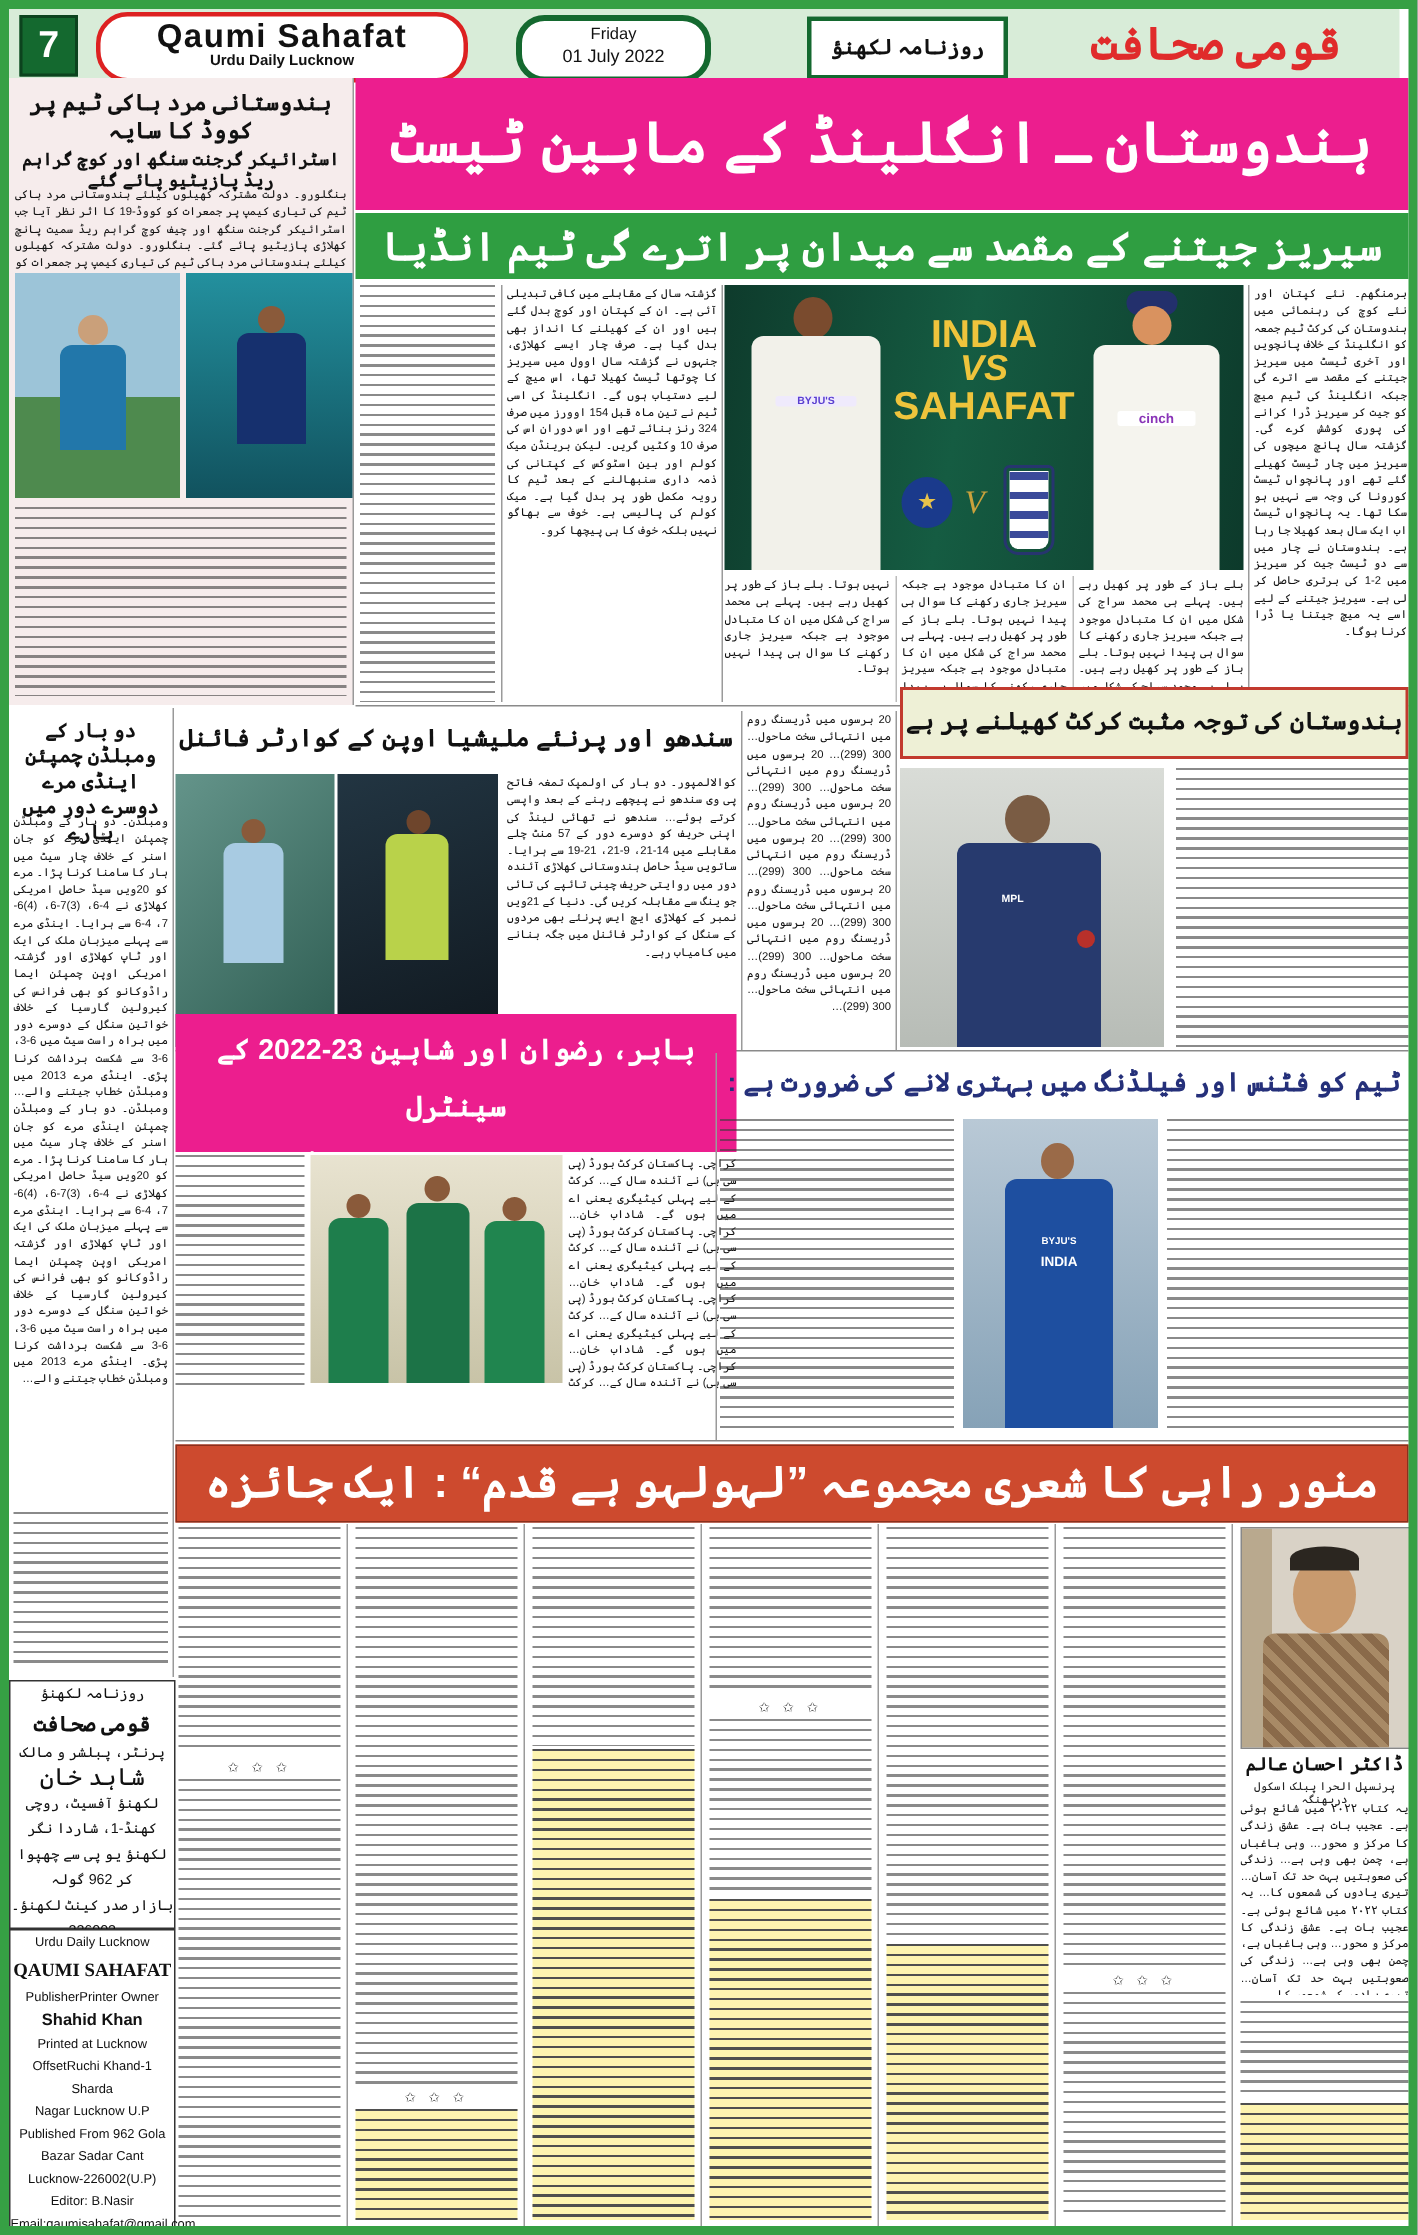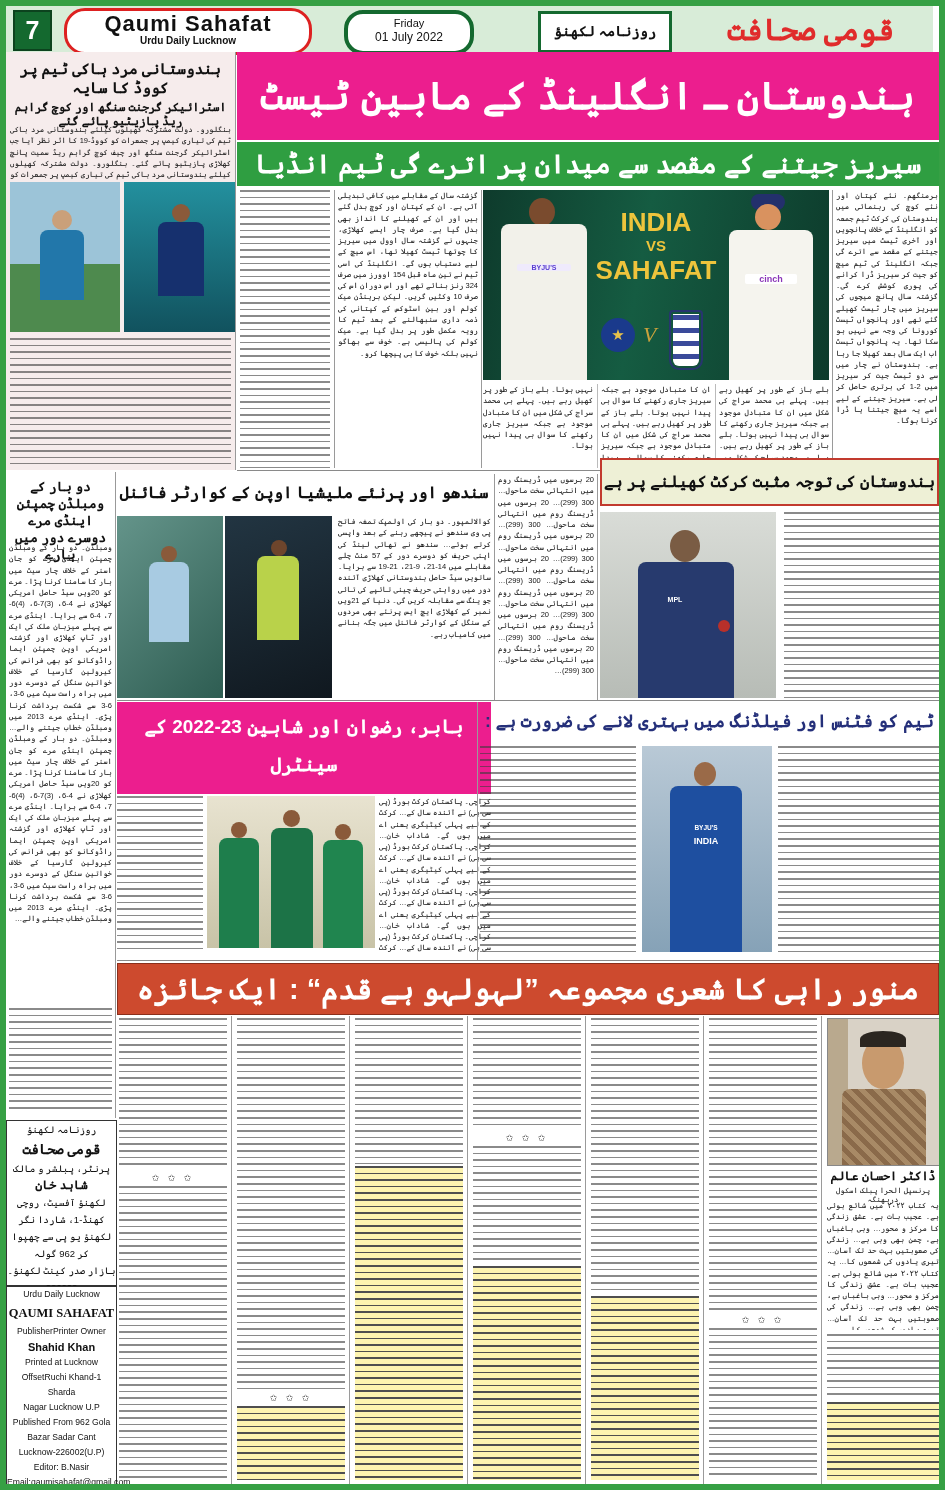--- a/index.html
+++ b/index.html
@@ -44,21 +44,21 @@
   .hockeyB{background:linear-gradient(#23909e,#11525e);}
   .badA{background:linear-gradient(135deg,#64948a,#2e5d52);}
   .badB{background:linear-gradient(160deg,#223542,#10181f);}
   .dravidbg{background:linear-gradient(#d9dcd7,#b7bcb6);}
   .pakbg{background:linear-gradient(#e8e3d0,#c8c3a7);}
   .harbg{background:linear-gradient(#b9c9d6,#86a2b7);}
   .ehsanbg{background:linear-gradient(90deg,#b9a98e 0 18%,#d9d2c6 18% 100%);}
   .pubbox{border:1.5px solid #333;background:#fff;text-align:center;color:#111;}
   .pub-ur div{font-size:9.5px;line-height:17px;}
   .pub-ur div:nth-child(2){font-size:14px;font-weight:bold;line-height:22px;}
-  .pub-ur div:nth-child(4){font-size:12px;font-weight:bold;}
+  .pub-ur div:nth-child(4){font-size:16px;font-weight:normal;}
   .pub-ur div:nth-child(9){font-weight:bold;font-size:11px;}
   .pub-en div{font-size:8.6px;line-height:15px;font-family:"Liberation Sans",sans-serif;}
   .pub-en div:nth-child(2){font-size:12.5px;font-weight:bold;font-family:"Liberation Serif",serif;line-height:22px;}
   .pub-en div:nth-child(4){font-size:11px;font-weight:bold;line-height:16px;}
   .reviewbar{left:117px;top:963px;width:820px;height:50px;background:#cd4a2e;border:1px solid #8b2f1c;
              color:#fff;font-weight:800;font-size:29px;text-align:center;line-height:50px;overflow:hidden;}
   .stars{font-size:9px;text-align:center;color:#444;letter-spacing:3px;line-height:12px;}
   .dravbox{background:#eef0d6;border:2px solid #c23a2e;color:#111;font-weight:bold;font-size:16px;
            text-align:center;line-height:44px;overflow:hidden;}
   .pakhead{background:#ec1e8e;color:#fff;font-weight:800;text-align:center;}
@@ -108,21 +108,21 @@
   <div class="a vr" style="left:481px;top:190px;height:278px;"></div>
   <div class="a vr" style="left:832px;top:190px;height:278px;"></div>
 
   <div class="a fill" style="left:240px;top:190px;width:90px;height:278px;"></div>
   <div class="a ubody rtl" style="left:338px;top:190px;width:140px;height:278px;">گزشتہ سال کے مقابلے میں کافی تبدیلی آئی ہے۔ ان کے کپتان اور کوچ بدل گئے ہیں اور ان کے کھیلنے کا انداز بھی بدل گیا ہے۔ صرف چار ایسے کھلاڑی، جنہوں نے گزشتہ سال اوول میں سیریز کا چوتھا ٹیسٹ کھیلا تھا، اس میچ کے لیے دستیاب ہوں گے۔ انگلینڈ کی اسی ٹیم نے تین ماہ قبل 154 اوورز میں صرف 324 رنز بنائے تھے اور اس دوران اس کی صرف 10 وکٹیں گریں۔ لیکن برینڈن میک کولم اور بین اسٹوکس کے کپتانی کی ذمہ داری سنبھالنے کے بعد ٹیم کا رویہ مکمل طور پر بدل گیا ہے۔ میک کولم کی پالیسی ہے۔ خوف سے بھاگو نہیں بلکہ خوف کا ہی پیچھا کرو۔</div>
   <div class="a ubody rtl" style="left:836px;top:190px;width:102px;height:278px;">برمنگھم۔ نئے کپتان اور نئے کوچ کی رہنمائی میں ہندوستان کی کرکٹ ٹیم جمعہ کو انگلینڈ کے خلاف پانچویں اور آخری ٹیسٹ میں سیریز جیتنے کے مقصد سے اترے گی جبکہ انگلینڈ کی ٹیم میچ کو جیت کر سیریز ڈرا کرانے کی پوری کوشش کرے گی۔ گزشتہ سال پانچ میچوں کی سیریز میں چار ٹیسٹ کھیلے گئے تھے اور پانچواں ٹیسٹ کورونا کی وجہ سے نہیں ہو سکا تھا۔ یہ پانچواں ٹیسٹ اب ایک سال بعد کھیلا جا رہا ہے۔ ہندوستان نے چار میں سے دو ٹیسٹ جیت کر سیریز میں 2-1 کی برتری حاصل کر لی ہے۔ سیریز جیتنے کے لیے اسے یہ میچ جیتنا یا ڈرا کرنا ہوگا۔</div>
 
   <div class="a photo ivebg" style="left:483px;top:190px;width:346px;height:190px;">
     <div class="ivetitle">
       <div style="font-size:26px;line-height:28px;">INDIA</div>
-      <div style="font-size:15px;line-height:20px;">VS</div>
+      <div style="font-size:24px;line-height:20px;font-style:italic;">VS</div>
       <div style="font-size:26px;line-height:28px;">SAHAFAT</div>
     </div>
     <div class="head" style="left:46px;top:8px;width:26px;height:28px;background:#7a4b2e;"></div>
     <div class="torso" style="left:18px;top:34px;width:86px;height:156px;background:#f2f1ea;"></div>
     <div class="jersey" style="left:34px;top:74px;width:54px;font-size:7px;color:#5a3fd0;background:#efeafc;border-radius:2px;">BYJU'S</div>
     <div class="torso" style="left:268px;top:4px;width:34px;height:16px;background:#23306c;border-radius:8px;"></div>
     <div class="head" style="left:272px;top:14px;width:26px;height:26px;background:#d9925f;"></div>
     <div class="torso" style="left:246px;top:40px;width:84px;height:150px;background:#f5f4ee;"></div>
     <div class="jersey" style="left:262px;top:84px;width:52px;font-size:9px;color:#8a35b8;background:#fff;border-radius:2px;">cinch</div>
     <div style="position:absolute;left:118px;top:128px;width:34px;height:34px;border-radius:50%;background:#1a3a8c;color:#e8c24a;font-size:15px;text-align:center;line-height:34px;">
@@ -165,21 +165,21 @@
       <div class="head" style="left:70px;top:18px;width:30px;height:32px;background:#7a5c44;"></div>
       <div class="torso" style="left:38px;top:50px;width:96px;height:136px;background:#273a6e;"></div>
       <div class="jersey" style="left:60px;top:84px;width:30px;font-size:7px;">MPL</div>
       <div class="head" style="left:118px;top:108px;width:12px;height:12px;background:#b8302a;"></div>
     </div>
     <div class="a fill" style="left:184px;top:54px;width:155px;height:186px;"></div>
   </div>
 
   <div class="a hr" style="left:117px;top:700px;width:822px;"></div>
 
-  <div class="a" style="left:117px;top:700px;width:374px;height:258px;">
+  <div class="a" style="left:117px;top:674px;width:374px;height:258px;">
     <div class="pakhead rtl" style="margin-top:2px;height:86px;padding-top:6px;">
       <div style="font-size:19px;line-height:38px;">بابر، رضوان اور شاہین 23-2022 کے سینٹرل</div>
       <div style="font-size:19px;line-height:38px;">کنٹریکٹ کی فہرست میں چوٹی پر</div>
     </div>
     <div class="a fill" style="left:0;top:96px;width:86px;height:158px;"></div>
     <div class="a photo pakbg" style="left:90px;top:96px;width:168px;height:152px;">
       <div class="head" style="left:24px;top:26px;width:16px;height:16px;background:#8a5a3a;"></div>
       <div class="torso" style="left:12px;top:42px;width:40px;height:110px;background:#1e7e4c;"></div>
       <div class="head" style="left:76px;top:14px;width:17px;height:17px;background:#8a5a3a;"></div>
       <div class="torso" style="left:64px;top:32px;width:42px;height:120px;background:#1c7347;"></div>

